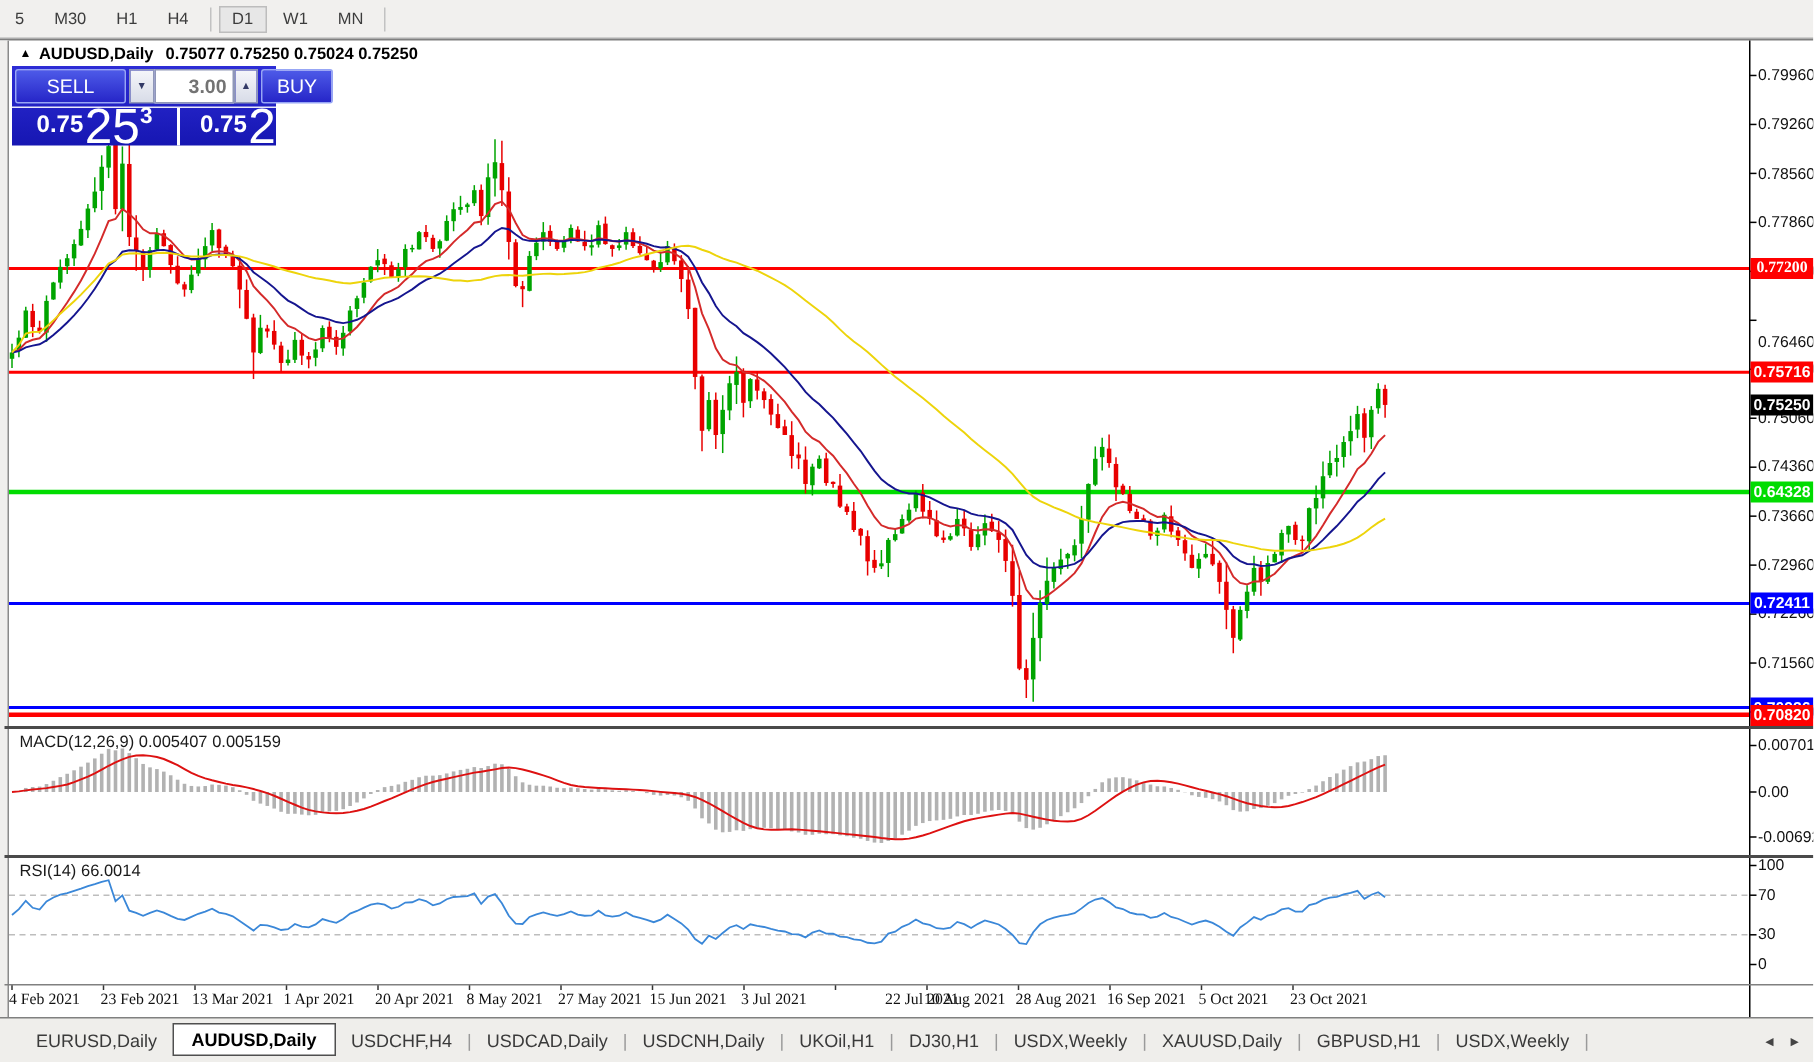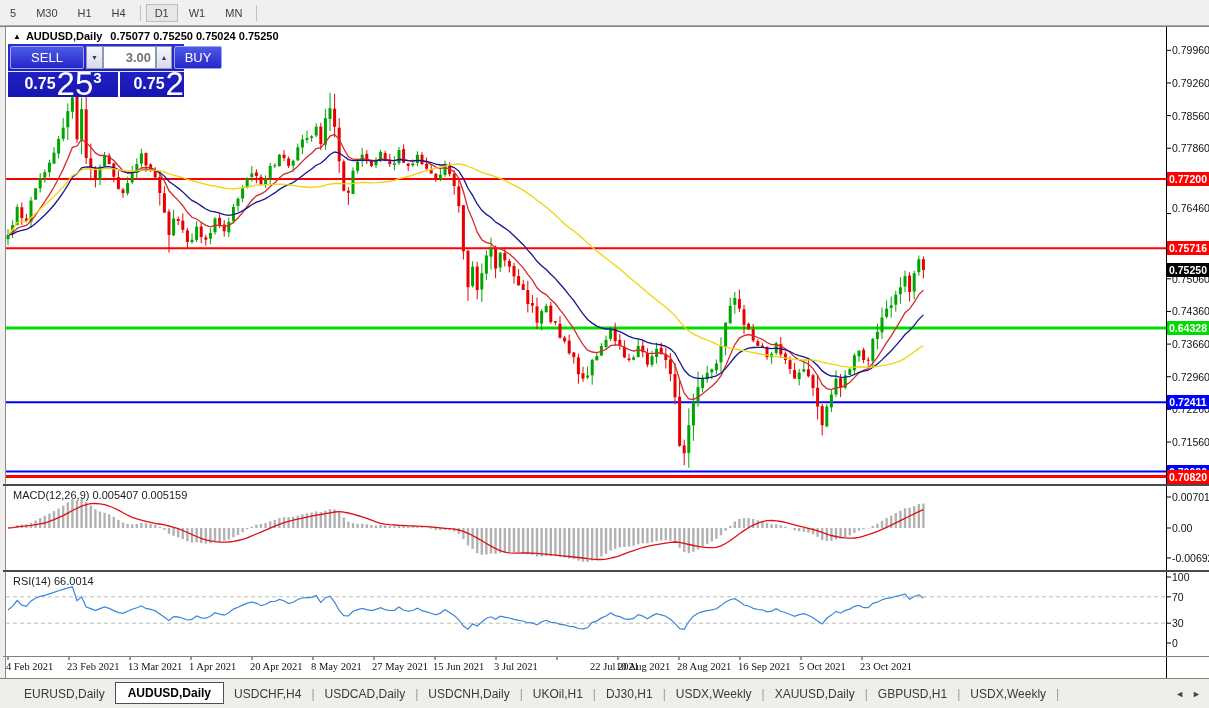--- a/index.html
+++ b/index.html
@@ -780,37 +780,37 @@
   <div class="ind-label" style="top:575px;">
     <span>RSI(14)</span>&nbsp;<span>66.0014</span>
   </div>
 
   <div id="overlay">
       <div class="ytick" style="top:44.31632653061227px;">0.79960</div>
       <div class="ytick" style="top:76.95918367346945px;">0.79260</div>
       <div class="ytick" style="top:109.60204081632662px;">0.78560</div>
       <div class="ytick" style="top:142.2448979591838px;">0.77860</div>
       <div class="ytick" style="top:174.88775510204098px;">0.77160</div>
-      <div class="ytick" style="top:202px;text-align:right;">0.76460</div>
+      <div class="ytick" style="top:222px;text-align:right;">0.76460</div>
       <div class="ytick" style="top:240.17346938775484px;">0.75760</div>
       <div class="ytick" style="top:272.81632653061206px;">0.75060</div>
       <div class="ytick" style="top:305.45918367346917px;">0.74360</div>
       <div class="ytick" style="top:338.10204081632634px;">0.73660</div>
       <div class="ytick" style="top:370.7448979591835px;">0.72960</div>
       <div class="ytick" style="top:403.3877551020407px;">0.72260</div>
       <div class="ytick" style="top:436.03061224489795px;">0.71560</div>
       <div class="ytick" style="top:468.67346938775506px;">0.70860</div>
       <div class="ytick" style="top:491px;">0.007015</div>
       <div class="ytick" style="top:522px;">0.00</div>
       <div class="ytick" style="top:552px;">-0.006923</div>
       <div class="ytick" style="top:571px;">100</div>
       <div class="ytick" style="top:590.8px;">70</div>
       <div class="ytick" style="top:617.2px;">30</div>
       <div class="ytick" style="top:637px;">0</div>
-      <div class="chip" style="top:172.0224489795917px;background:#FF0000;">0.77200</div>
+      <div class="chip" style="top:172.0224489795917px;background:#FF0000;font-family:Liberation Serif, serif;">0.77200</div>
       <div class="chip" style="top:241.2253061224487px;background:#FF0000;">0.75716</div>
       <div class="chip" style="top:320.9205102040816px;background:#00DC00;">0.64328</div>
       <div class="chip" style="top:395.34622448979576px;background:#0000FF;">0.72411</div>
       <div class="chip" style="top:464.59571428571434px;background:#0000FF;">0.70926</div>
       <div class="chip" style="top:469.53877551020383px;background:#FF0000;">0.70820</div>
       <div class="chip" style="top:262.95612244897984px;background:#000000;z-index:4;">0.75250</div>
       <div class="date-label" style="left:6px;">4 Feb 2021</div>
       <div class="date-label" style="left:67px;">23 Feb 2021</div>
       <div class="date-label" style="left:128px;">13 Mar 2021</div>
       <div class="date-label" style="left:189px;">1 Apr 2021</div>

